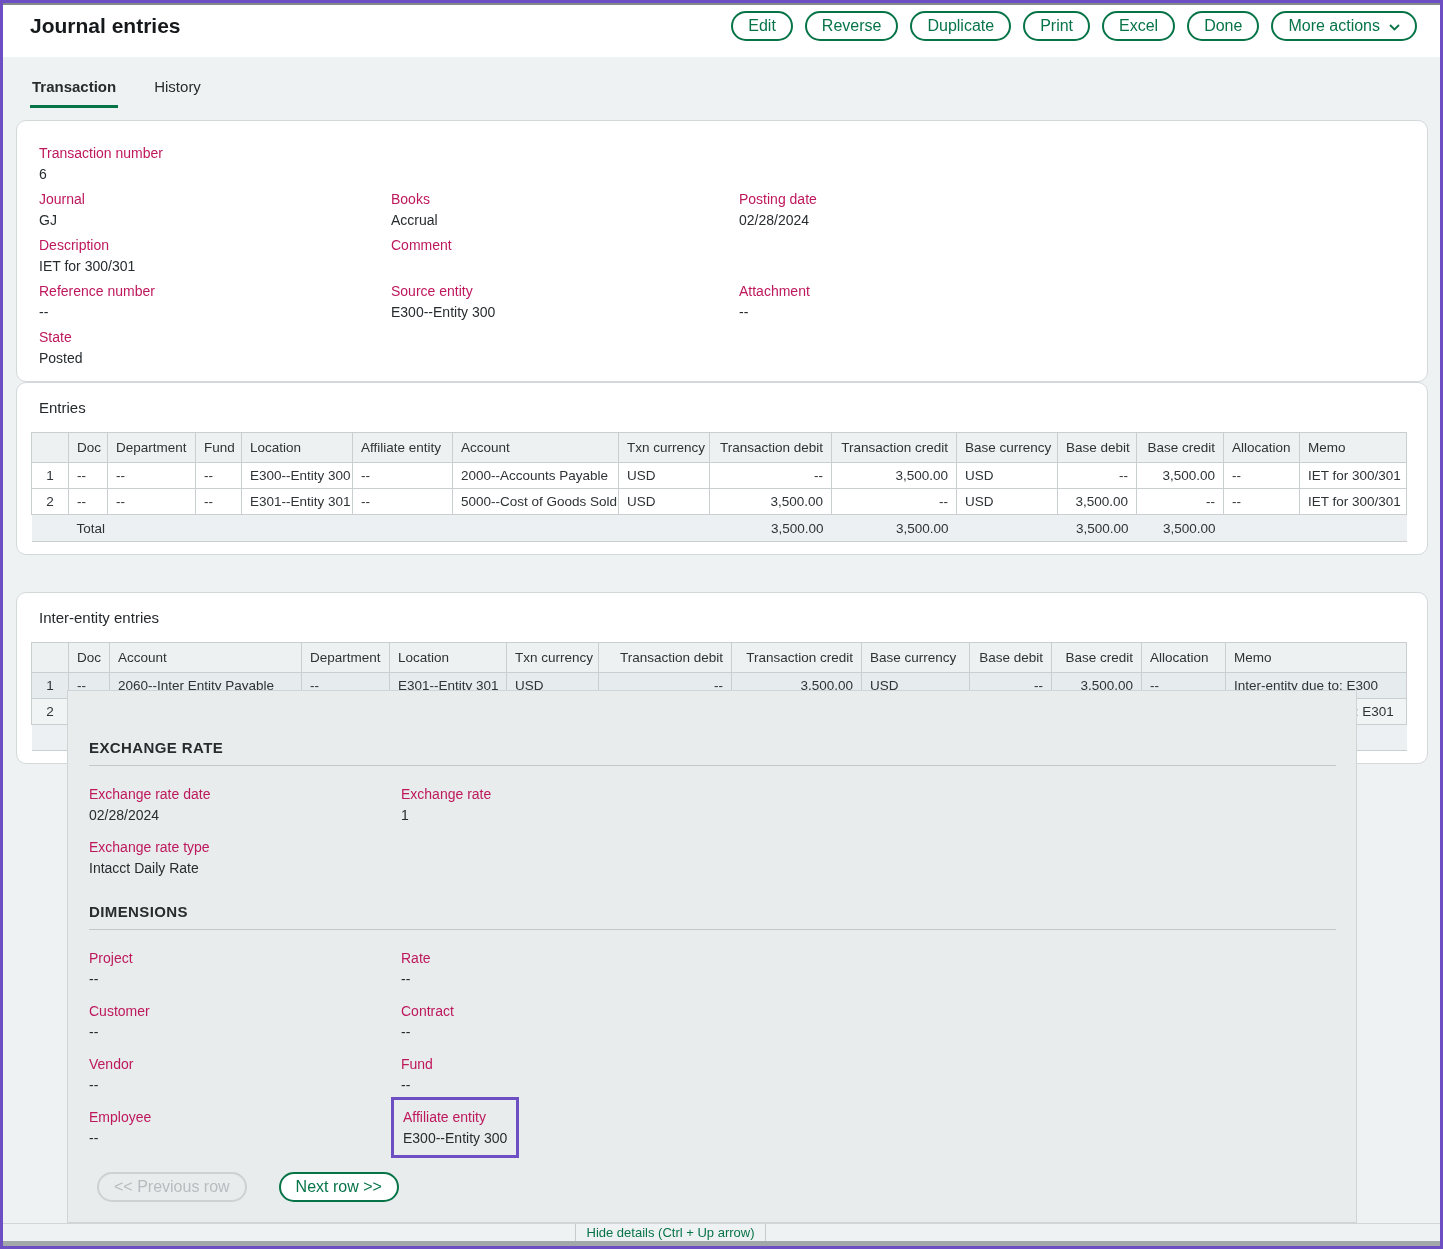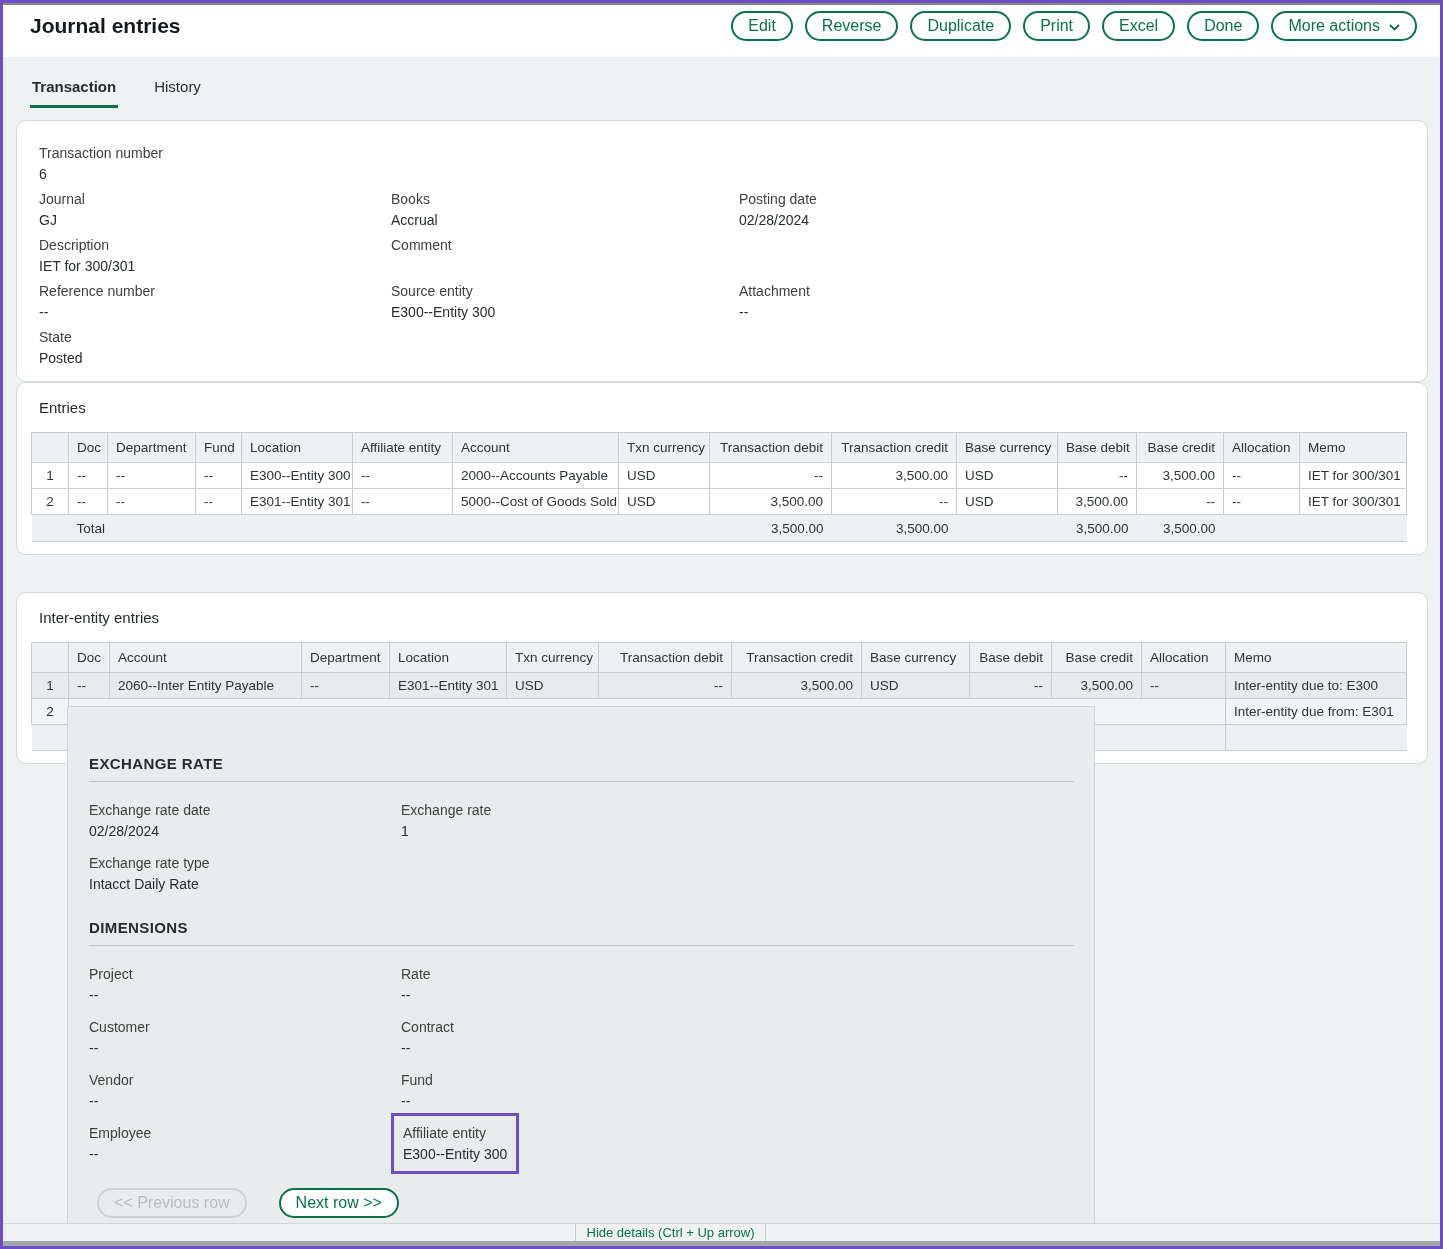--- a/index.html
+++ b/index.html
@@ -24,38 +24,38 @@
 
   .panel { background:#fff; border:1px solid #d3d8da; border-radius:10px; margin:12px 15px 0 16px; }
   #txn-panel { padding:24px 22px 6px; }
   #entries-panel, #ie-panel { padding:16px 14px 12px; }
   #entries-panel { margin-top:0; }
   #ie-panel { margin-top:37px; }
 
   .section-title { font-size:15px; color:#24292c; margin:0 0 16px 8px; }
 
   .fgrid { display:grid; grid-template-columns:352px 348px 1fr; grid-auto-rows:46px; }
-  .lbl { font-size:14px; color:#404040; margin-bottom:5px; }
+  .lbl { font-size:14px; color:#be185d; margin-bottom:5px; }
   .val { font-size:14px; color:#272c2f; }
 
   table { border-collapse:collapse; table-layout:fixed; font-size:13.5px; background:#fff; }
   th, td { border:1px solid #c9ced1; padding:6px 8px; color:#2e3336; text-align:left;
            white-space:nowrap; overflow:hidden; font-weight:400; }
   td { padding:4px 8px; height:26px; }
   thead th { background:#eef1f2; height:30px; }
   .num { text-align:right; }
   .rownum { text-align:center; }
   .total-row td { border-left:none; border-right:none; background:#edf0f2;
                   border-top:1px solid #b9bfc1; height:27px; }
   .ie-selected td { background:#e6ebee; }
   .ie-row2 td { background:#f1f4f5; }
   .ie-total td { background:#edf0f2; border-left:none; border-right:none; }
   .ie-total td.memo-cell { border-left:1px solid #c9ced1; }
 
-  .details-overlay { position:absolute; left:67px; top:706px; width:1028px; height:533px;
+  .details-overlay { position:absolute; left:67px; top:690px; width:1290px; height:533px;
                      background:#e8eced; border:1px solid #cfd4d6; z-index:5;
                      padding:48px 20px 0 21px; }
   .ov-heading { font-size:15px; font-weight:700; color:#272c2f; letter-spacing:.4px; }
   .ov-hr { border:none; border-top:1px solid #c2c8ca; margin:9px 0 0; }
   .ov-grid { display:grid; grid-template-columns:312px 1fr; row-gap:15px; margin:20px 0 26px; }
   .ov-grid .field { min-height:38px; }
   .purple-box { display:inline-block; outline:3px solid #6e4fc3; outline-offset:9px; margin-left:2px; }
   .ov-buttons { position:absolute; left:29px; bottom:20px; display:flex; gap:32px; }
 
   .footer-strip { position:absolute; left:3px; right:3px; top:1223px; height:18px;

